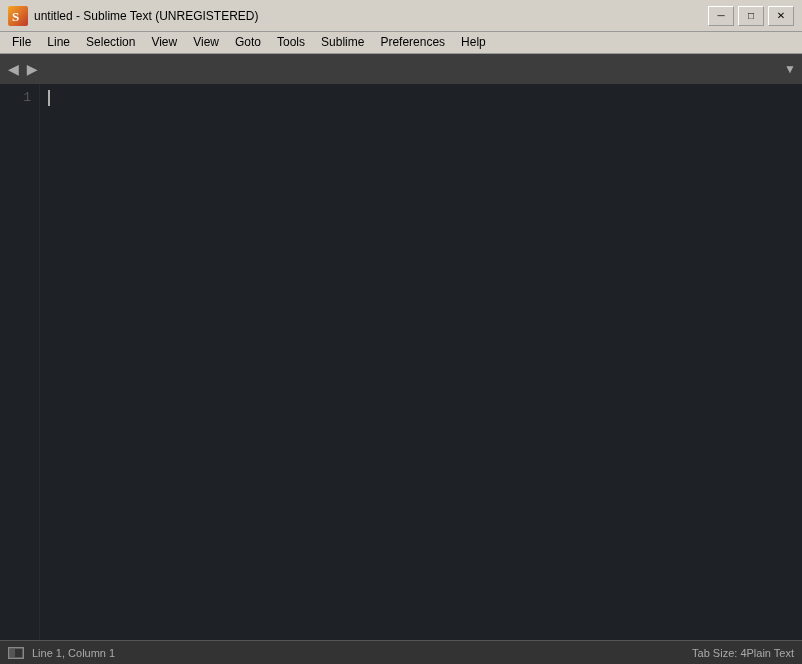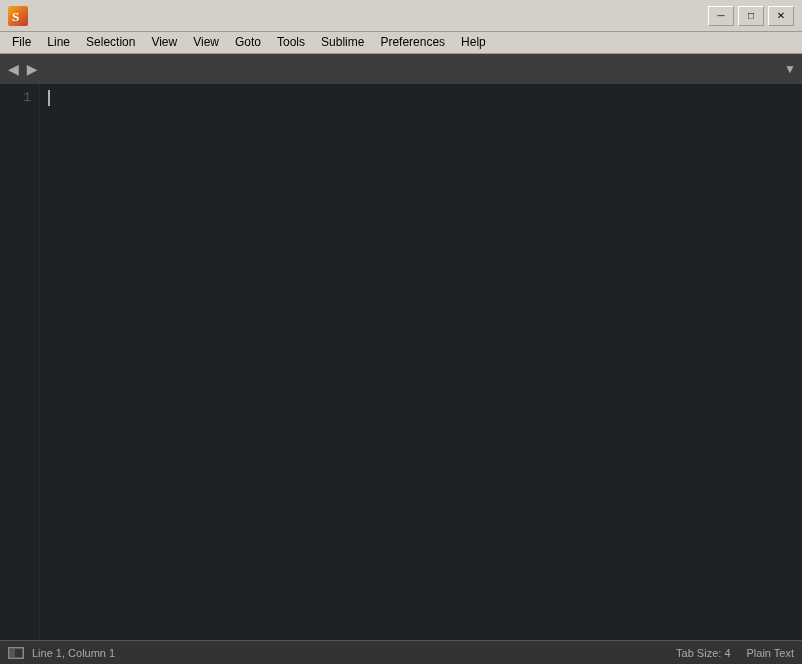--- a/index.html
+++ b/index.html
@@ -205,21 +205,20 @@
 
     #status-position {
       font-size: 11px;
       color: #aaa;
       user-select: none;
     }
 
     #status-right {
       display: flex;
       align-items: flex-end;
-      gap: 16px;
     }
 
     .status-item {
       font-size: 11px;
       color: #aaa;
       cursor: pointer;
       user-select: none;
     }
 
     
@@ -241,20 +240,21 @@
     <svg id="app-icon" viewBox="0 0 20 20">
       <defs>
         <linearGradient id="sg1" x1="0%" y1="0%" x2="100%" y2="100%">
           <stop offset="0%" style="stop-color:#f5a623"></stop>
           <stop offset="100%" style="stop-color:#c0392b"></stop>
         </linearGradient>
       </defs>
       <rect width="20" height="20" rx="2" fill="url(#sg1)"></rect>
       <text x="4" y="15" font-size="13" font-weight="bold" fill="white" font-family="serif">S</text>
     </svg>
+    <span id="title-text">untitled - Sublime Text (UNREGISTERED)</span>
   </div>
   <div id="window-controls">
     <button class="win-btn">─</button>
     <button class="win-btn">□</button>
     <button class="win-btn">✕</button>
   </div>
 </div>
 
 <div id="menu-bar">
 <span class="menu-item">File</span>

